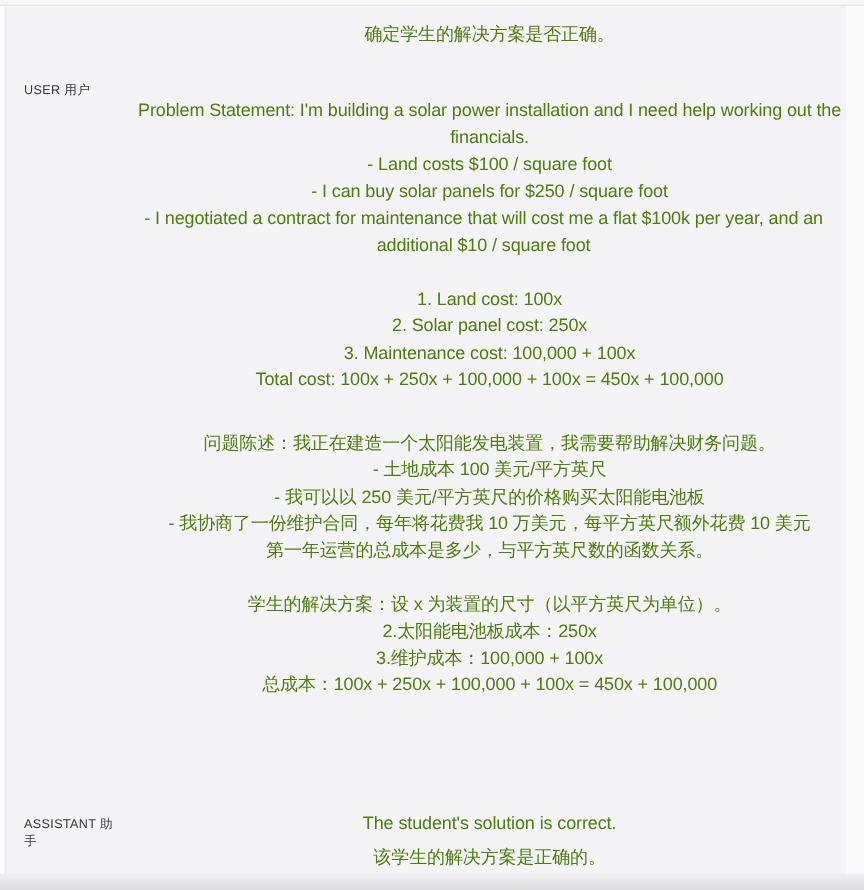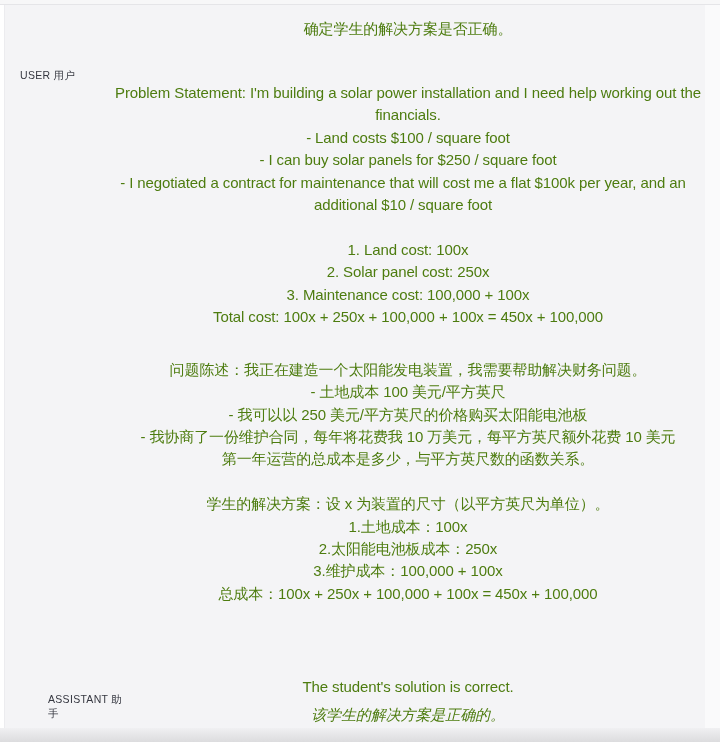--- a/index.html
+++ b/index.html
@@ -97,31 +97,30 @@
     <span class="line">Total cost: 100x + 250x + 100,000 + 100x = 450x + 100,000</span>
     <div class="gap"></div>
     <div class="gap" style="height:8px;"></div>
     <span class="line">问题陈述：我正在建造一个太阳能发电装置，我需要帮助解决财务问题。</span>
     <span class="line">- 土地成本 100 美元/平方英尺</span>
     <span class="line">- 我可以以 250 美元/平方英尺的价格购买太阳能电池板</span>
     <span class="line">- 我协商了一份维护合同，每年将花费我 10 万美元，每平方英尺额外花费 10 美元</span>
     <span class="line">第一年运营的总成本是多少，与平方英尺数的函数关系。</span>
     <div class="gap"></div>
     <span class="line">学生的解决方案：设 x 为装置的尺寸（以平方英尺为单位）。</span>
-    <span class="line">1.土地成本：100x</span>
     <span class="line">2.太阳能电池板成本：250x</span>
     <span class="line">3.维护成本：100,000 + 100x</span>
     <span class="line">总成本：100x + 250x + 100,000 + 100x = 450x + 100,000</span>
   </div>
 </div>
 
 <div class="row" style="top:676px;">
-  <div class="role" style="top:16px;margin-left:28px;">
+  <div class="role" style="top:4px;">
     <span style="display:block;">ASSISTANT 助</span>
     <span style="display:block;">手</span>
   </div>
   <div class="content">
     <span class="line">The student's solution is correct.</span>
-    <span class="line" style="margin-top:6px;font-style:italic;">该学生的解决方案是正确的。</span>
+    <span class="line" style="margin-top:6px;">该学生的解决方案是正确的。</span>
   </div>
 </div>
 
 <div class="bottom-shade"></div>
 
 </body></html>

